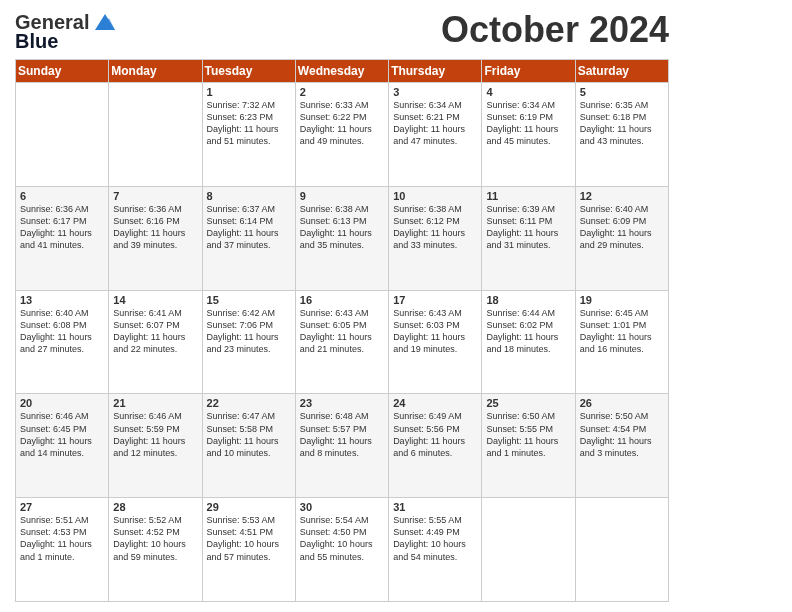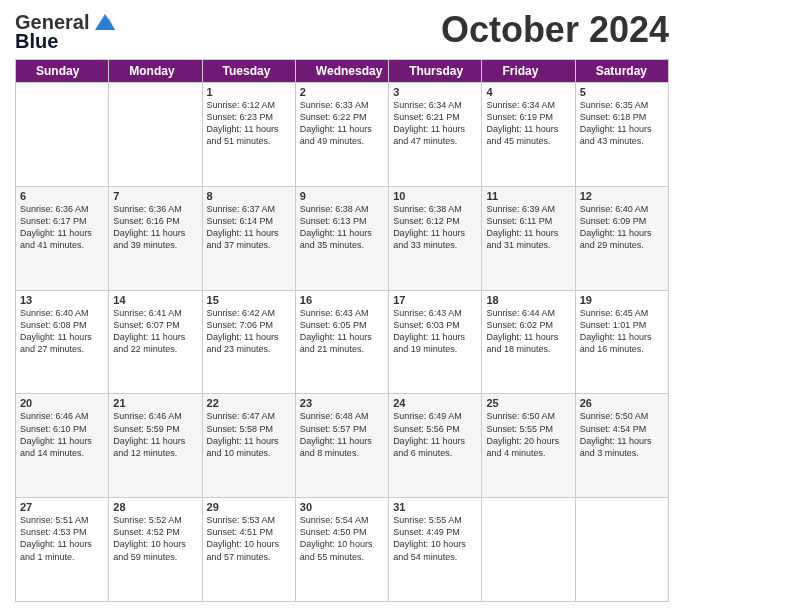--- a/index.html
+++ b/index.html
@@ -41,25 +41,25 @@
       font-size: 15px;
       color: #555;
     }
     .calendar {
       flex: 1;
       border-collapse: collapse;
       width: 100%;
       table-layout: fixed;
     }
     .calendar th {
-      background: #701a75;
+      background: #c2410c;
       color: #fff;
       font-size: 12px;
       font-weight: bold;
-      padding: 4px 20px;
+      padding: 4px 2px;
       text-align: left;
       border: 1px solid #ccc;
     }
     .calendar td {
       border: 1px solid #ccc;
       vertical-align: top;
       padding: 3px 4px;
       font-size: 9.5px;
       color: #333;
       background: #fff;
@@ -122,21 +122,21 @@
           <th>Friday</th>
           <th>Saturday</th>
         </tr>
     </thead>
     <tbody id="calendar-body">
     <tr class="row-odd">
           <td class="empty-cell"></td>
           <td class="empty-cell"></td>
           <td>
             <span class="day-number">1</span>
-            <div class="cell-text">Sunrise: 6:12 AM</div>
+            <div class="cell-text">Sunrise: 7:32 AM</div>
             <div class="cell-text">Sunset: 6:23 PM</div>
             <div class="cell-text">Daylight: 11 hours and 51 minutes.</div>
           </td>
           <td>
             <span class="day-number">2</span>
             <div class="cell-text">Sunrise: 6:33 AM</div>
             <div class="cell-text">Sunset: 6:22 PM</div>
             <div class="cell-text">Daylight: 11 hours and 49 minutes.</div>
           </td>
           <td>
@@ -243,21 +243,21 @@
             <span class="day-number">19</span>
             <div class="cell-text">Sunrise: 6:45 AM</div>
             <div class="cell-text">Sunset: 1:01 PM</div>
             <div class="cell-text">Daylight: 11 hours and 16 minutes.</div>
           </td>
         </tr>
         <tr class="row-even">
           <td>
             <span class="day-number">20</span>
             <div class="cell-text">Sunrise: 6:46 AM</div>
-            <div class="cell-text">Sunset: 6:10 PM</div>
+            <div class="cell-text">Sunset: 6:45 PM</div>
             <div class="cell-text">Daylight: 11 hours and 14 minutes.</div>
           </td>
           <td>
             <span class="day-number">21</span>
             <div class="cell-text">Sunrise: 6:46 AM</div>
             <div class="cell-text">Sunset: 5:59 PM</div>
             <div class="cell-text">Daylight: 11 hours and 12 minutes.</div>
           </td>
           <td>
             <span class="day-number">22</span>
@@ -274,21 +274,21 @@
           <td>
             <span class="day-number">24</span>
             <div class="cell-text">Sunrise: 6:49 AM</div>
             <div class="cell-text">Sunset: 5:56 PM</div>
             <div class="cell-text">Daylight: 11 hours and 6 minutes.</div>
           </td>
           <td>
             <span class="day-number">25</span>
             <div class="cell-text">Sunrise: 6:50 AM</div>
             <div class="cell-text">Sunset: 5:55 PM</div>
-            <div class="cell-text">Daylight: 20 hours and 4 minutes.</div>
+            <div class="cell-text">Daylight: 11 hours and 1 minutes.</div>
           </td>
           <td>
             <span class="day-number">26</span>
             <div class="cell-text">Sunrise: 5:50 AM</div>
             <div class="cell-text">Sunset: 4:54 PM</div>
             <div class="cell-text">Daylight: 11 hours and 3 minutes.</div>
           </td>
         </tr>
         <tr class="row-odd">
           <td>

